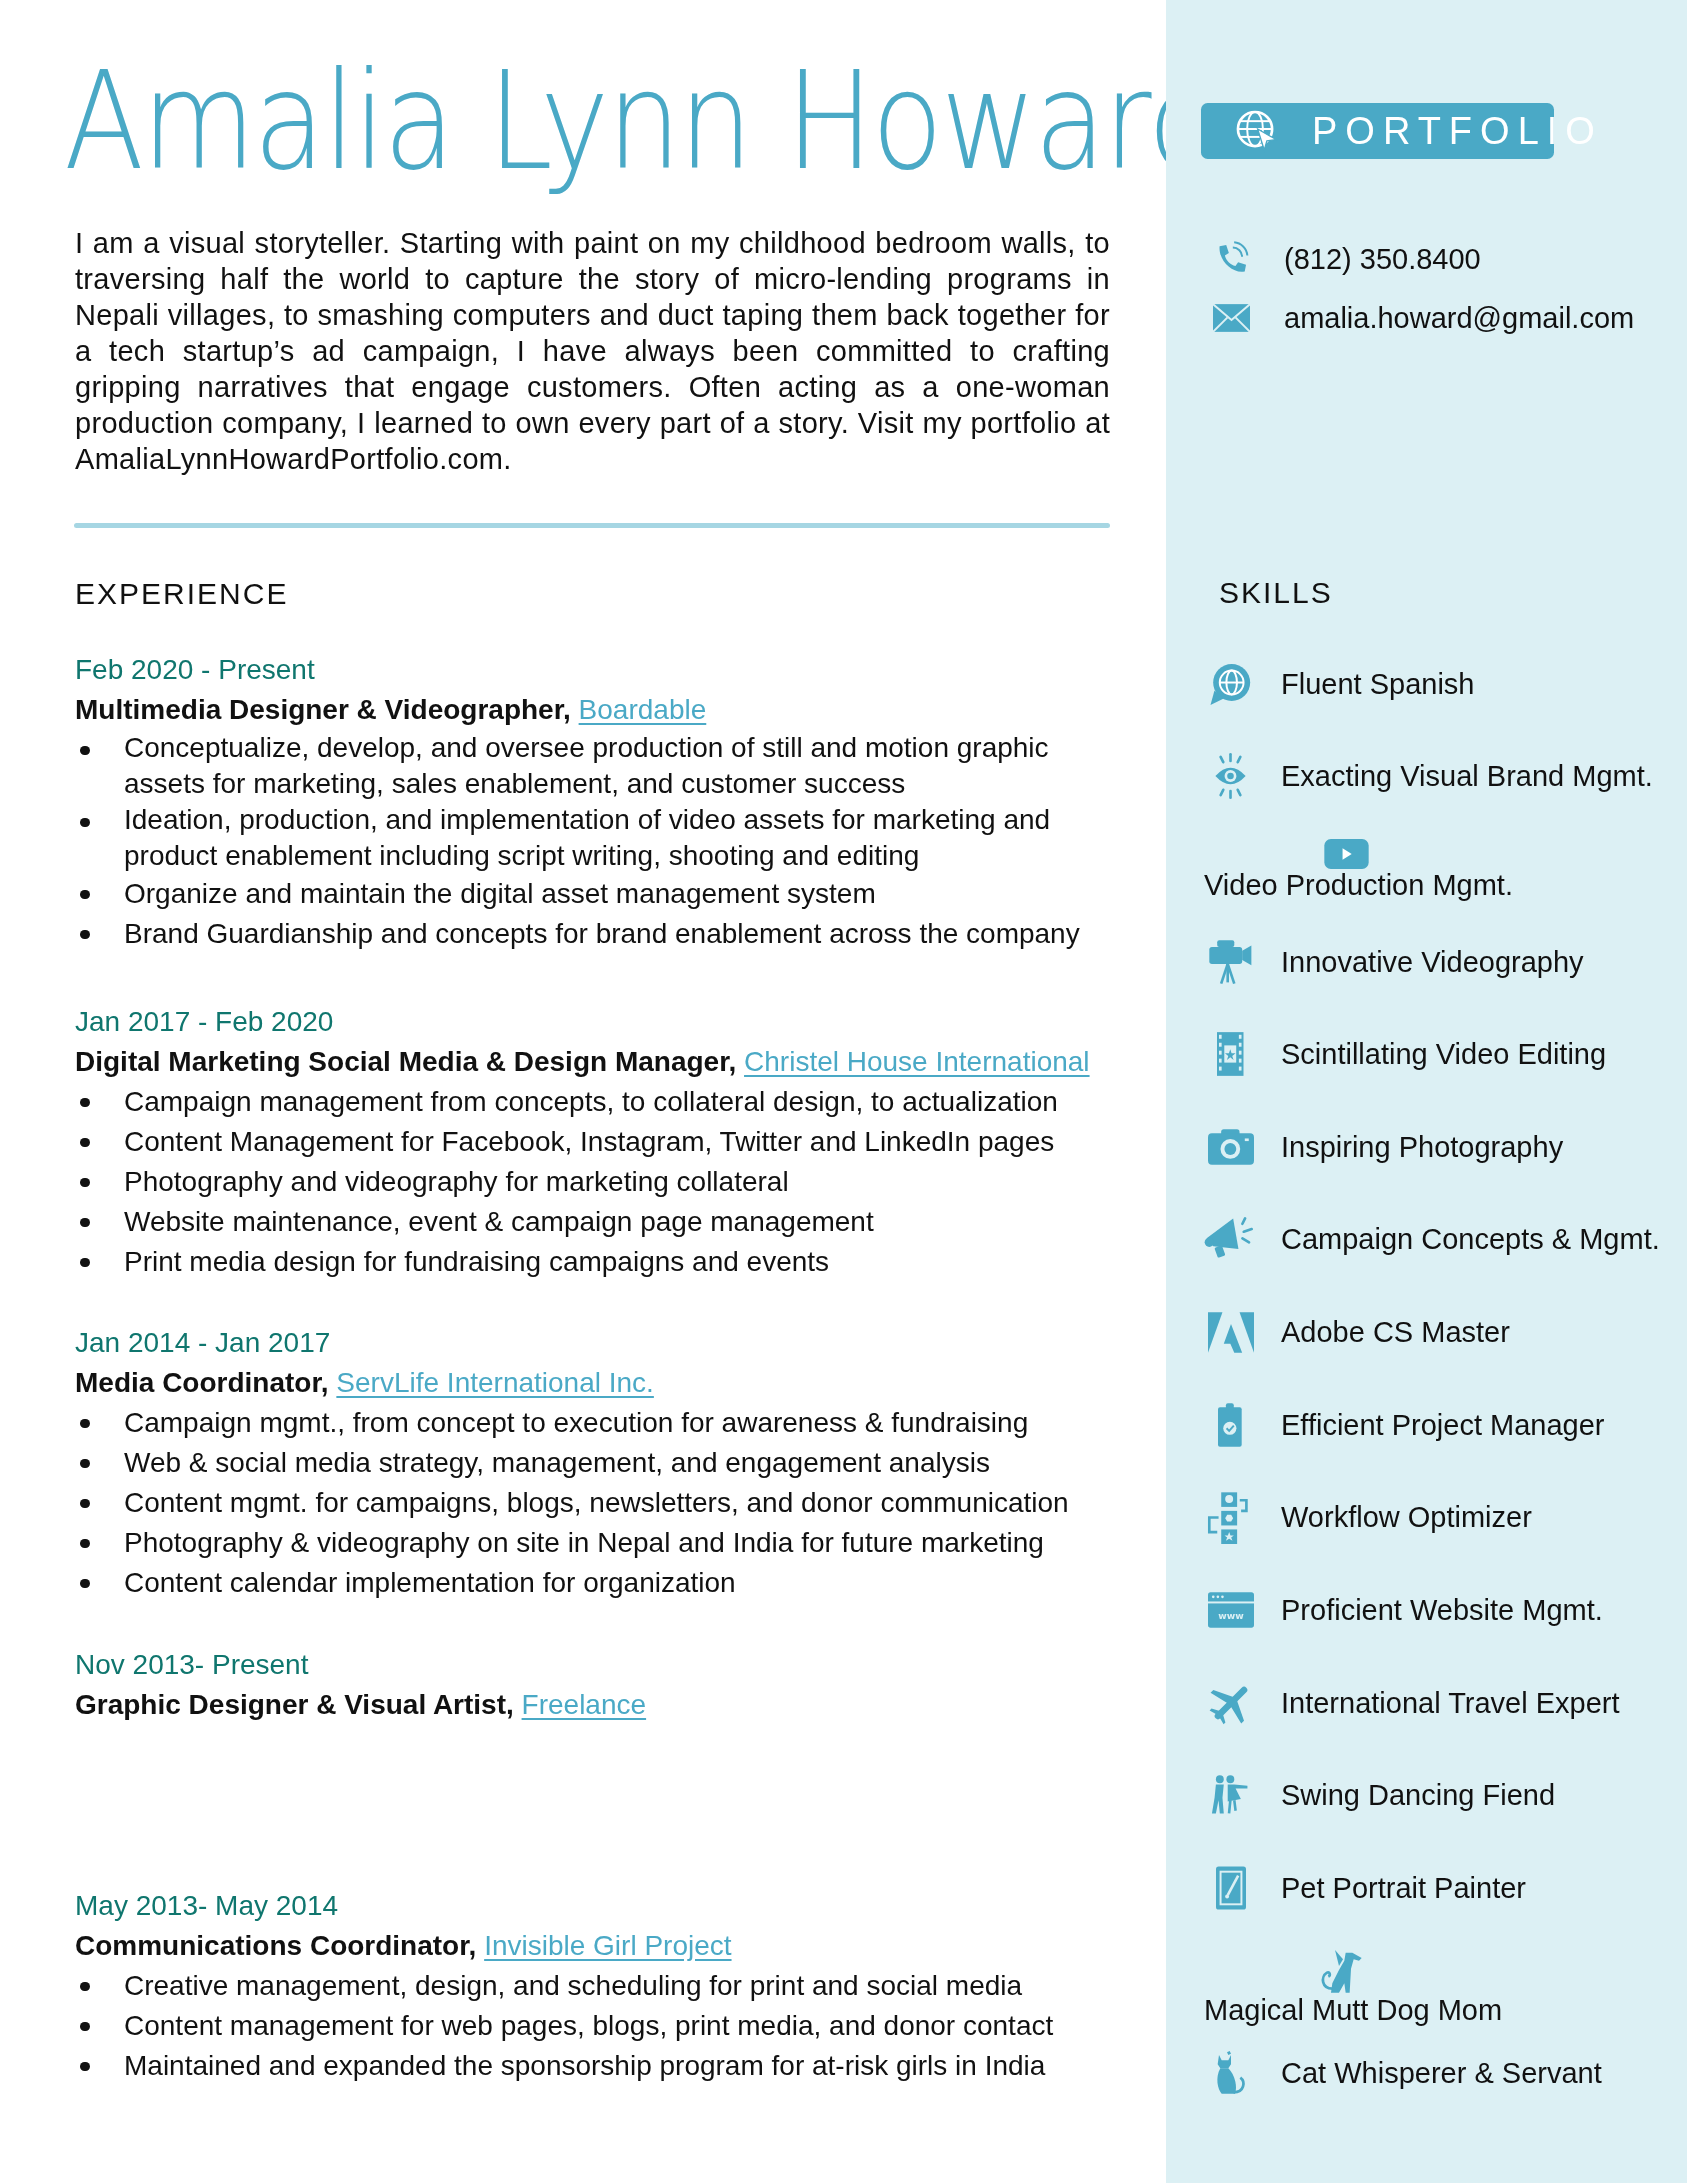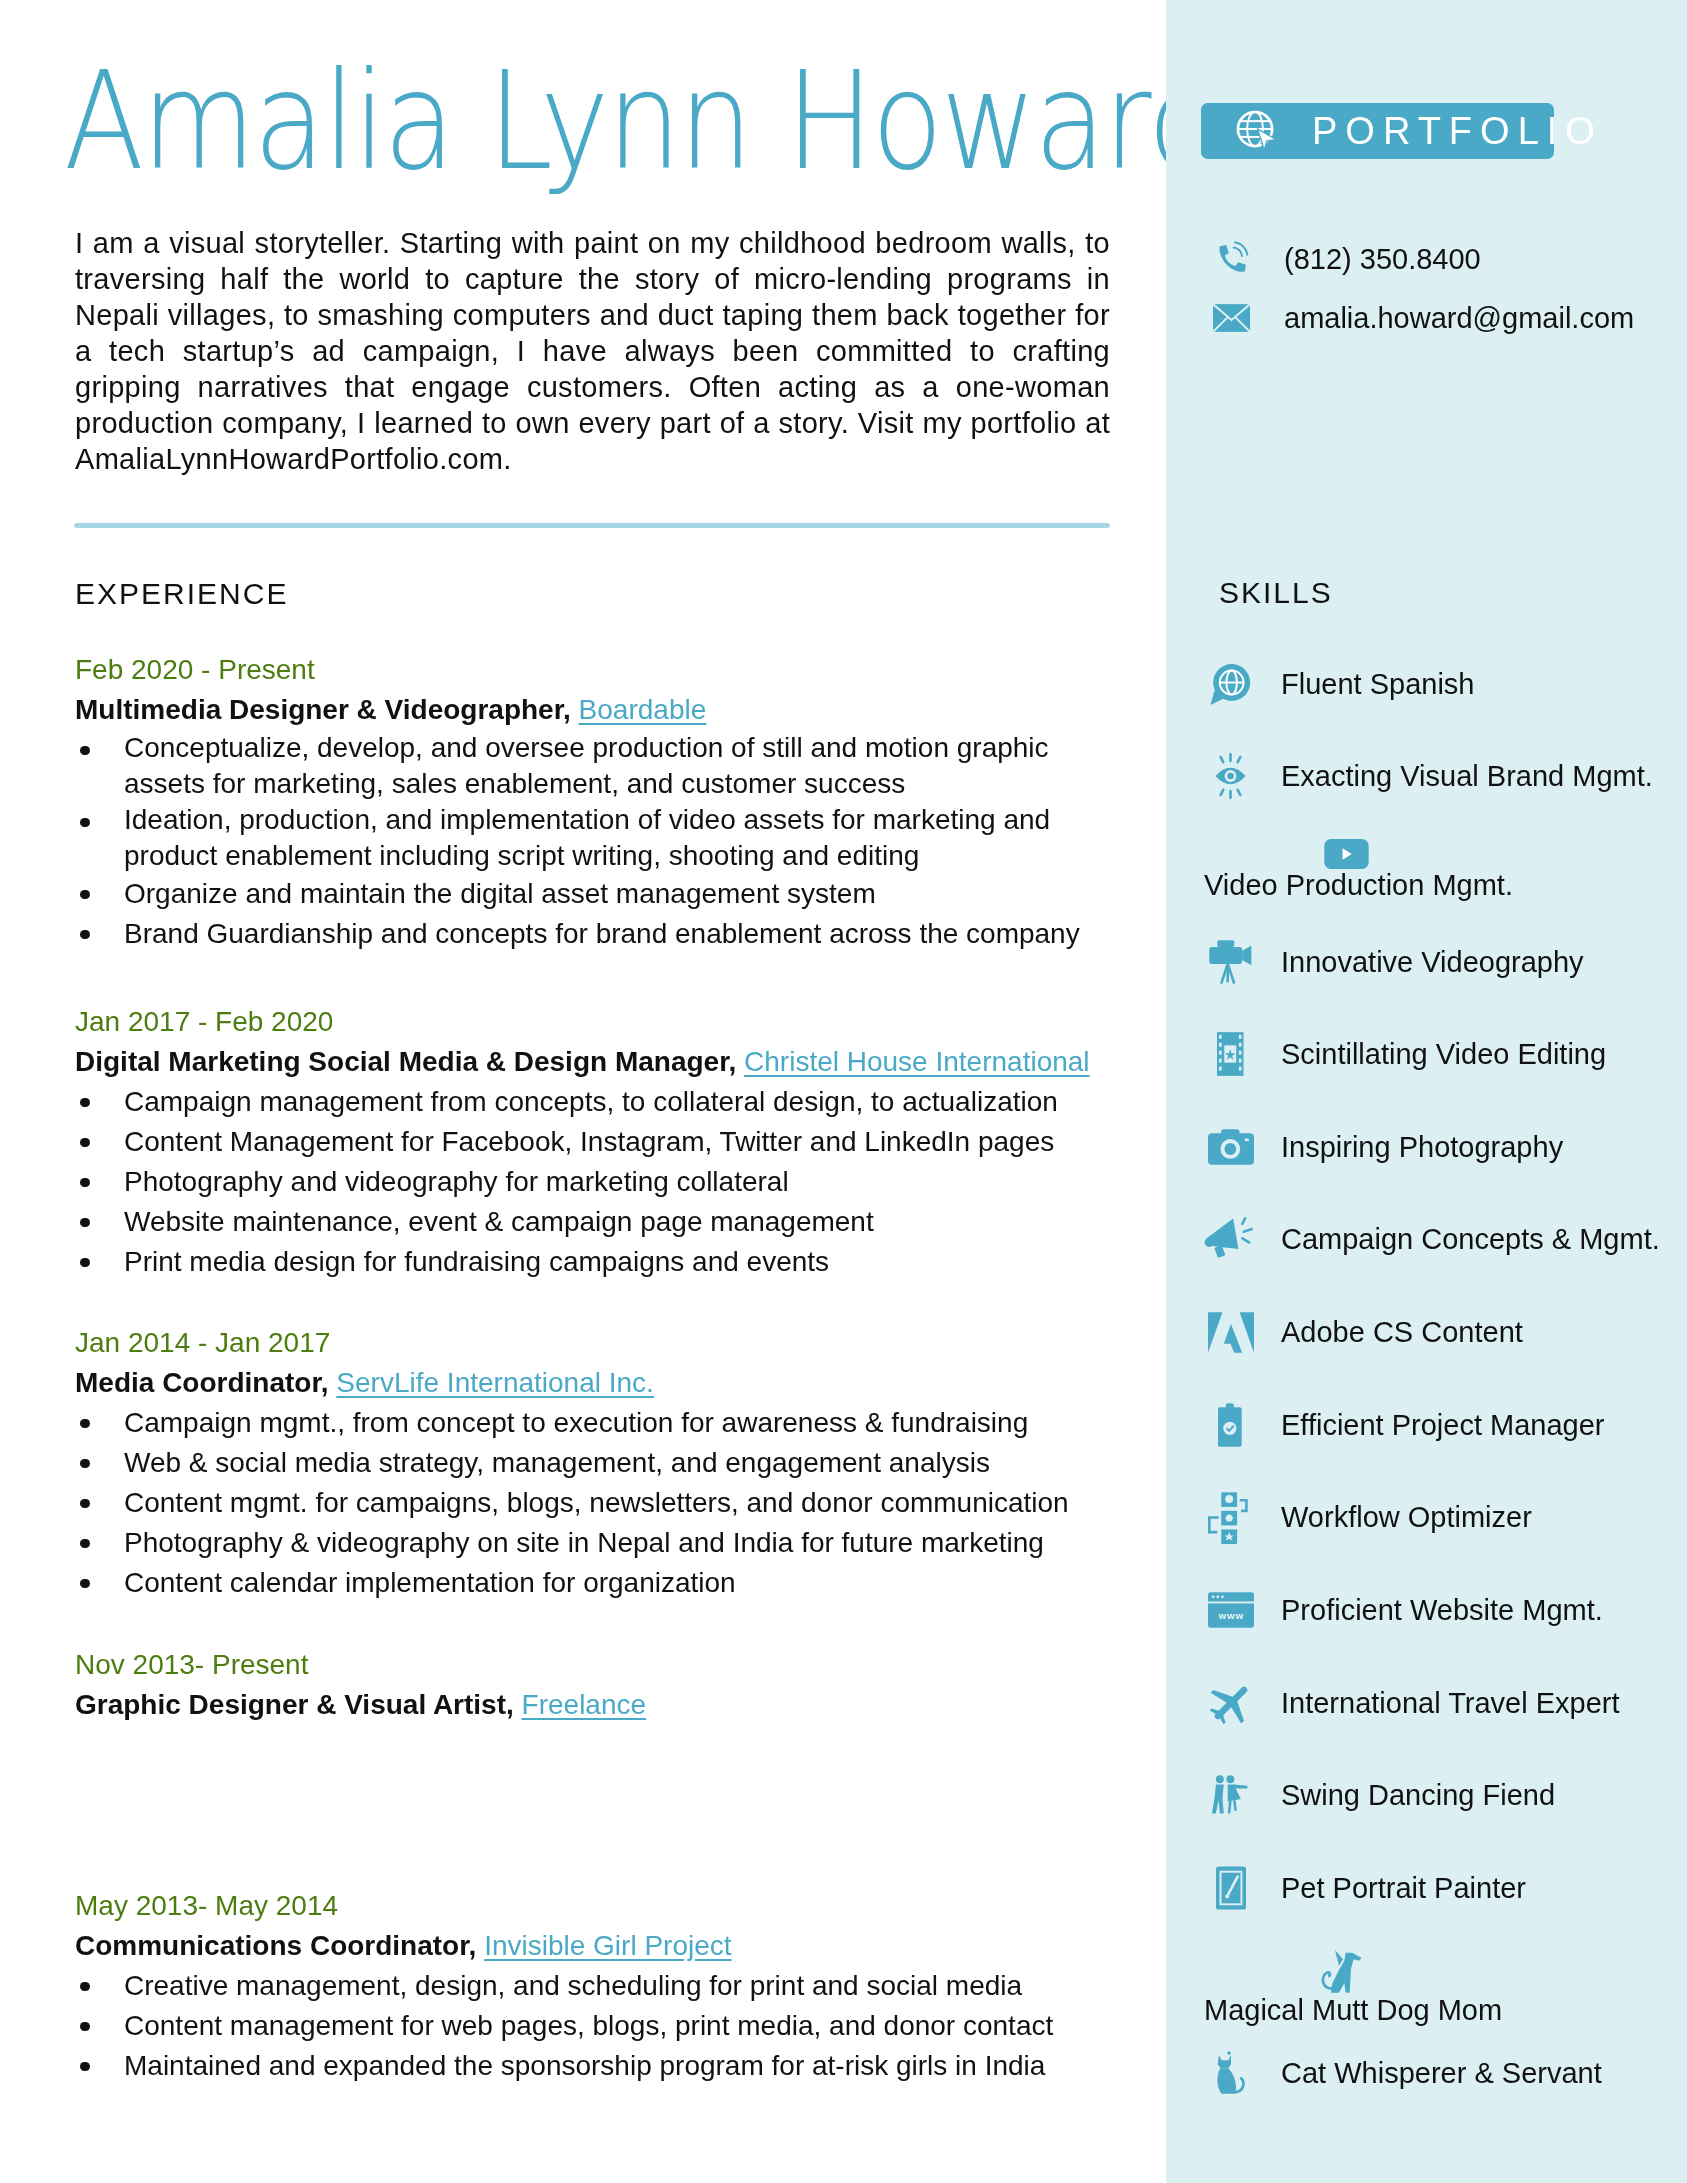--- a/index.html
+++ b/index.html
@@ -24,21 +24,21 @@
     .divider {
       position: absolute; left: 74px; top: 523px; width: 1036px; height: 5.3px;
       background: #a6d6e3; border-radius: 2.6px;
     }
     .section-title {
       position: absolute; font-size: 30px; letter-spacing: 2px; color: #111;
       font-family: "Liberation Sans", sans-serif;
     }
     .exp-title { left: 75px; top: 577px; }
     .job { position: absolute; left: 75px; width: 1045px; }
-    .job .dates { font-size: 28px; line-height: 40px; color: #4d7c0f; }
+    .job .dates { font-size: 28px; line-height: 40px; color: #0f766e; }
     .job .role { font-size: 28px; line-height: 40px; color: #111; font-weight: 600; }
     .job .role a { color: #4aa9c6; text-decoration: underline; text-underline-offset: 4px; font-weight: 400; }
     .job ul { list-style: none; }
     .job li { position: relative; padding-left: 49px; font-size: 28px; line-height: 40px; color: #111; }
     .job li::before {
       content: ""; position: absolute; left: 5.3px; top: 16px; width: 9.3px; height: 9.3px;
       border-radius: 50%; background: #111;
     }
 
     .portfolio-btn {
@@ -260,21 +260,21 @@
   <span class="txt">Campaign Concepts &amp; Mgmt.</span>
 </div>
 <div class="skill" style="top: 1302px;">
   <span class="ic">
     <svg width="46" height="41" viewBox="0 0 70 62">
         <polygon points="0,0 22,0 0,62" fill="#4aa9c6"></polygon>
         <polygon points="48,0 70,0 70,62" fill="#4aa9c6"></polygon>
         <polygon points="35,18 52,62 40,62 34,48 24,48" fill="#4aa9c6"></polygon>
       </svg>
   </span>
-  <span class="txt">Adobe CS Content</span>
+  <span class="txt">Adobe CS Master</span>
 </div>
 <div class="skill" style="top: 1395px;">
   <span class="ic">
     <svg width="25" height="44" viewBox="0 0 38 66">
         <rect x="0" y="6" width="36" height="60" rx="3" fill="#4aa9c6"></rect>
         <rect x="12" y="0" width="12" height="10" rx="3" fill="#4aa9c6"></rect>
         <circle cx="18" cy="38" r="10" fill="#dcf0f4"></circle>
         <polyline points="13,38 17,42 24,34" fill="none" stroke="#4aa9c6" stroke-width="3"></polyline>
       </svg>
   </span>

